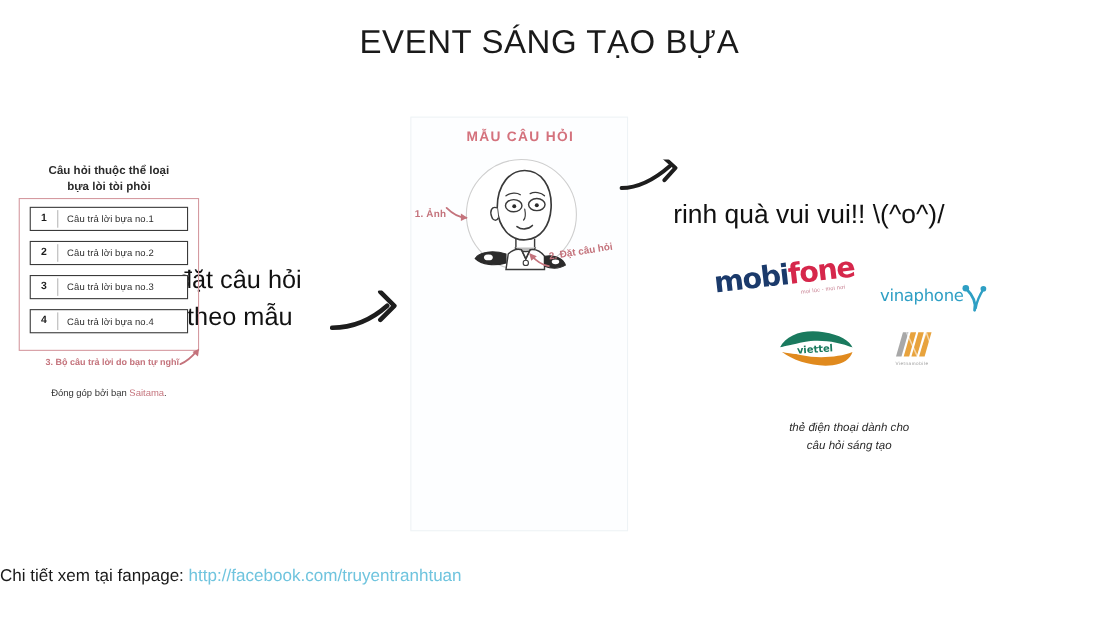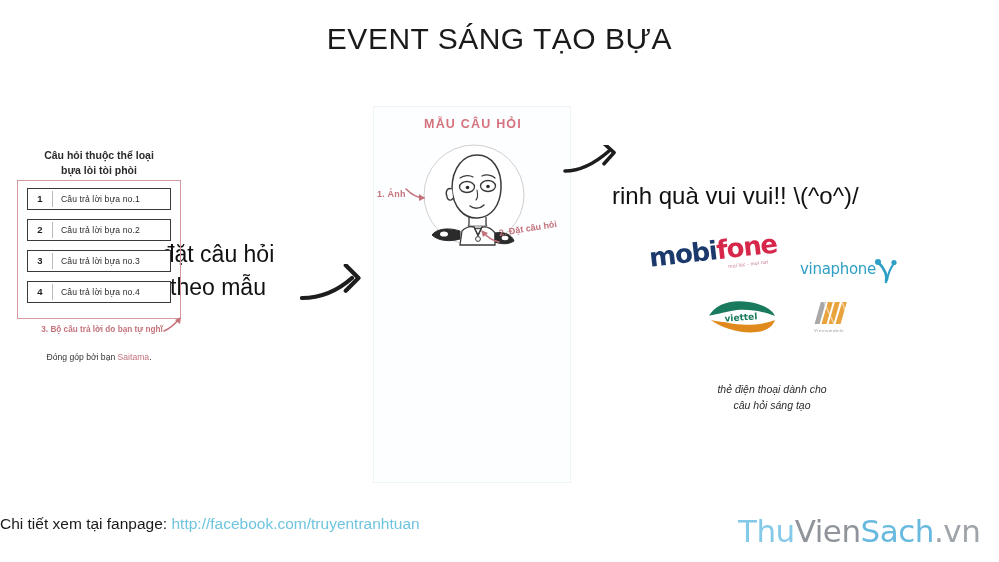--- a/index.html
+++ b/index.html
@@ -517,17 +517,14 @@
   <div class="right-subcaption">
     <div>thẻ điện thoại dành cho</div>
     <div>câu hỏi sáng tạo</div>
   </div>
 
   <div class="footer">
     <span>Chi tiết xem tại fanpage:</span>
     <span class="url">http://facebook.com/truyentranhtuan</span>
   </div>
 
-  <div class="watermark">
-    <span class="wm-a">Thu</span><span class="wm-b">Vien</span><span class="wm-c">Sach</span><span class="wm-d">.vn</span>
-  </div>
 
 </div>
 
 </body></html>

